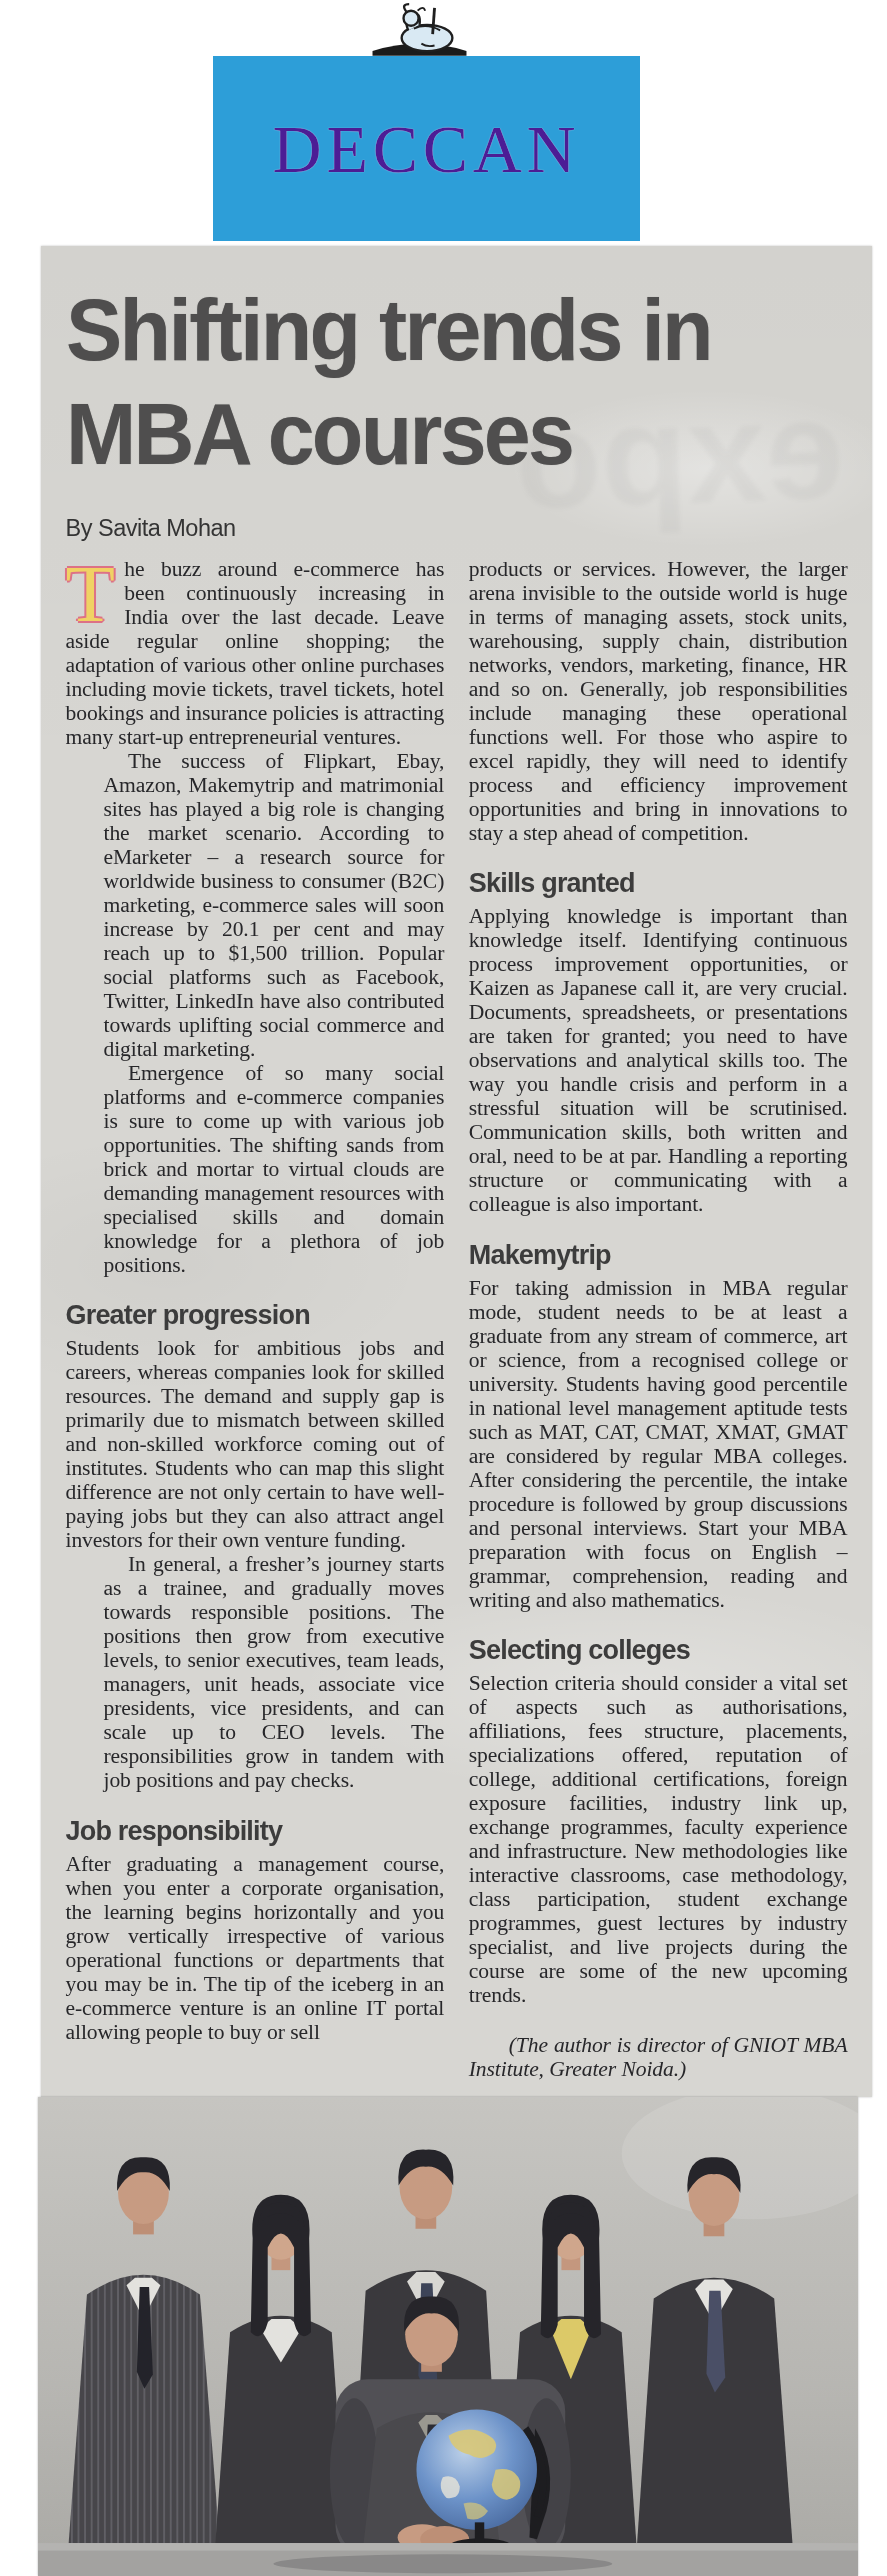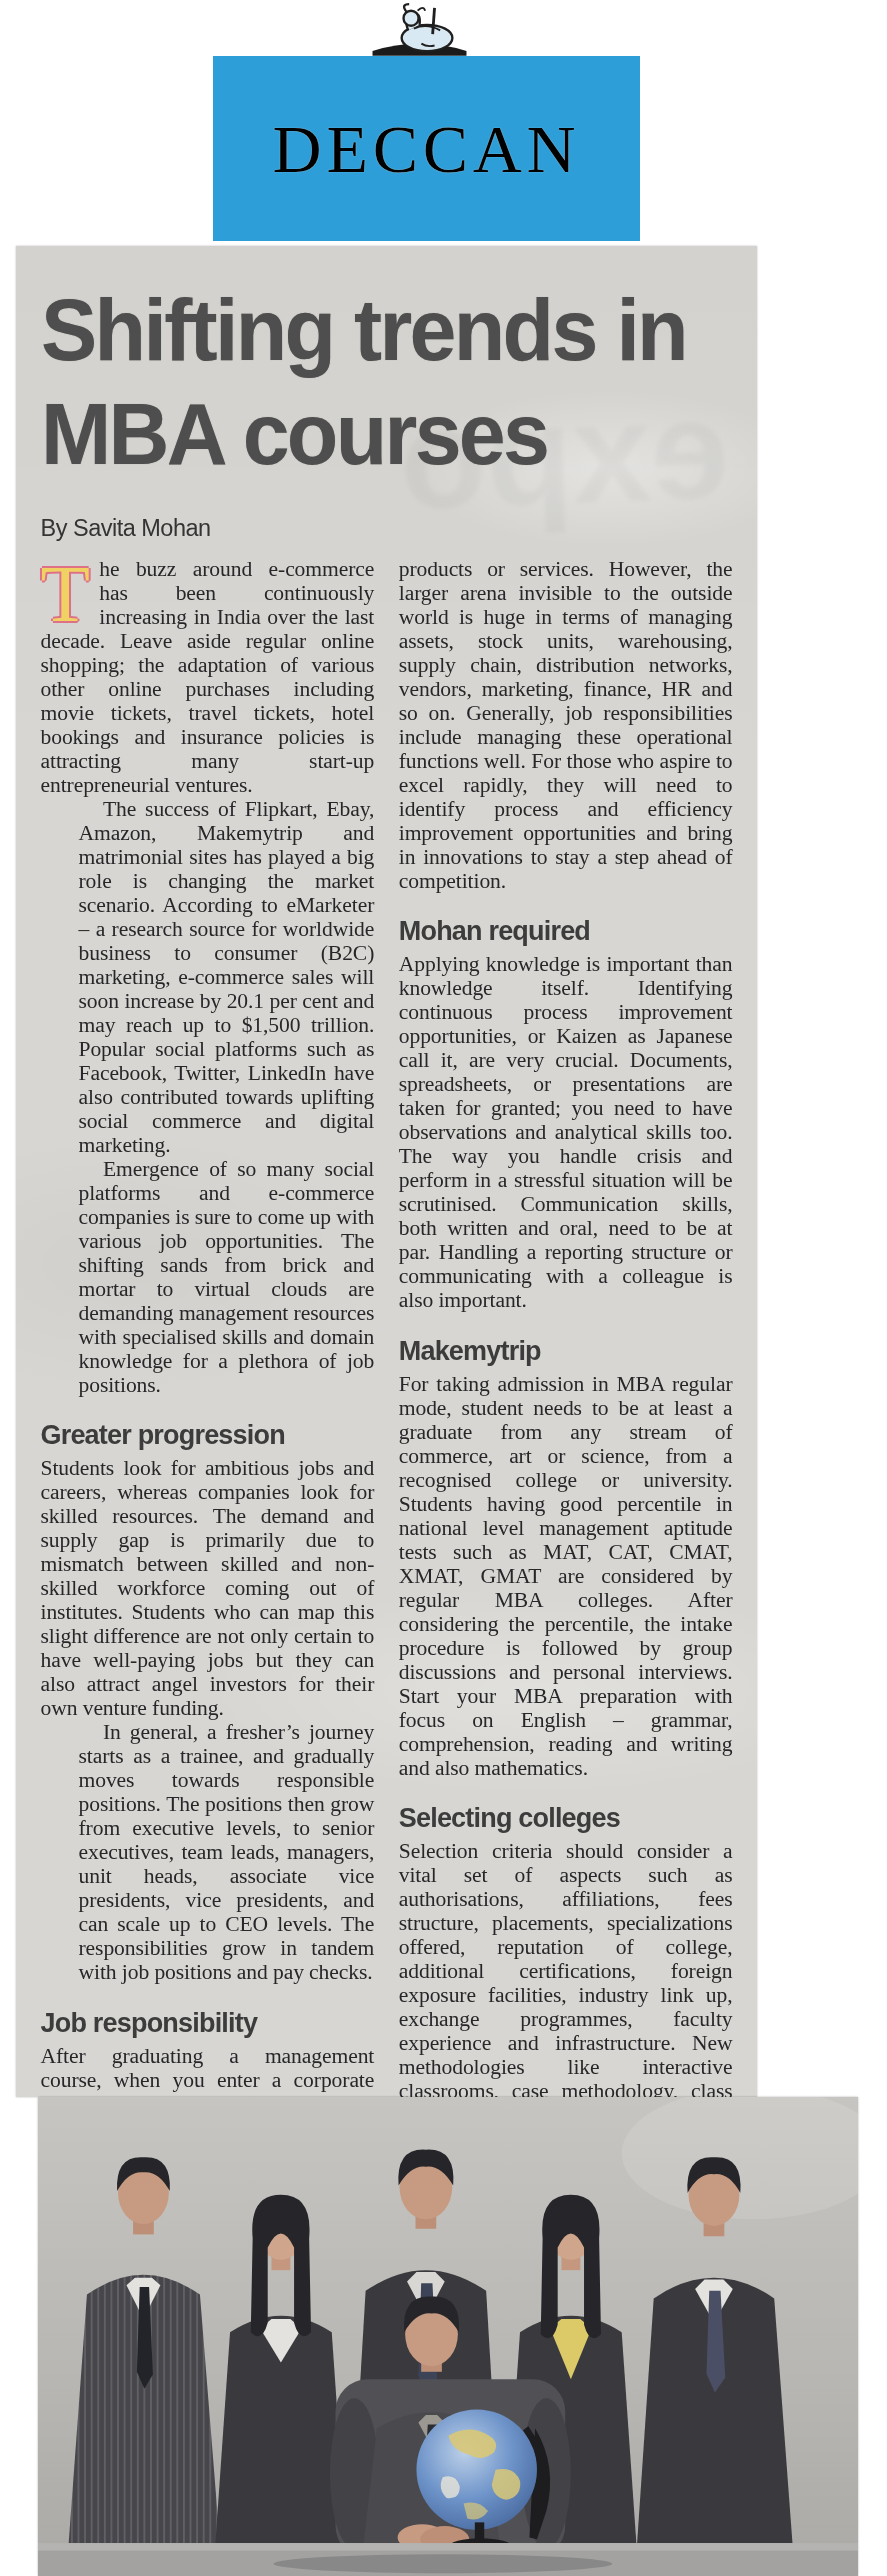--- a/index.html
+++ b/index.html
@@ -9,28 +9,28 @@
     -webkit-font-smoothing:antialiased;
   }
   
   .bull{position:absolute;left:365px;top:1.9px;width:109px;height:55px;}
   .masthead{
     position:absolute;left:213px;top:56px;width:427px;height:190px;
     background:#2d9ed8;display:flex;flex-direction:column;align-items:stretch;
   }
   .masthead .row{
     flex:1;display:flex;align-items:center;justify-content:center;
-    color:#000000;font-family:"Liberation Serif",serif;font-weight:400;
+    color:#4c1d95;font-family:"Liberation Serif",serif;font-weight:400;
     font-size:68px;letter-spacing:4.7px;line-height:1;
     text-shadow:0 0 0.9px #e8f4fb;
   }
   .masthead .rule{height:4.7px;background:#ffffff;}
   
   .paper{
-    position:absolute;left:16px;top:246px;width:741px;height:1851px;
+    position:absolute;left:41px;top:246px;width:831px;height:1851px;
     background-color:#d7d6d2;
     background-image:
       radial-gradient(ellipse 282px 113px at 80% 12%, rgba(255,255,255,.35), rgba(255,255,255,0) 70%),
       radial-gradient(ellipse 376px 188px at 15% 55%, rgba(0,0,0,.03), rgba(0,0,0,0) 70%),
       radial-gradient(ellipse 471px 151px at 70% 78%, rgba(255,255,255,.25), rgba(255,255,255,0) 70%),
       linear-gradient(180deg, rgba(0,0,0,.02), rgba(0,0,0,0) 30%);
     box-shadow:0 0 1.9px rgba(0,0,0,.25);
     padding:32px 24.5px 0 24.5px;box-sizing:border-box;overflow:hidden;
   }
   .ghost{
@@ -115,21 +115,21 @@
       <p class="indent">Emergence of so many social platforms and e-commerce companies is sure to come up with various job opportunities. The shifting sands from brick and mortar to virtual clouds are demanding management resources with specialised skills and domain knowledge for a plethora of job positions.</p>
       <div class="sec-head">Greater progression</div>
       <p>Students look for ambitious jobs and careers, whereas companies look for skilled resources. The demand and supply gap is primarily due to mismatch between skilled and non-skilled workforce coming out of institutes. Students who can map this slight difference are not only certain to have well-paying jobs but they can also attract angel investors for their own venture funding.</p>
       <p class="indent">In general, a fresher’s journey starts as a trainee, and gradually moves towards responsible positions. The positions then grow from executive levels, to senior executives, team leads, managers, unit heads, associate vice presidents, vice presidents, and can scale up to CEO levels. The responsibilities grow in tandem with job positions and pay checks.</p>
       <div class="sec-head">Job responsibility</div>
       <p>After graduating a management course, when you enter a corporate organisation, the learning begins horizontally and you grow vertically irrespective of various operational functions or departments that you may be in. The tip of the iceberg in an e-commerce venture is an online IT portal allowing people to buy or sell</p>
     </div>
 
     <div class="col">
       <p>products or services. However, the larger arena invisible to the outside world is huge in terms of managing assets, stock units, warehousing, supply chain, distribution networks, vendors, marketing, finance, HR and so on. Generally, job responsibilities include managing these operational functions well. For those who aspire to excel rapidly, they will need to identify process and efficiency improvement opportunities and bring in innovations to stay a step ahead of competition.</p>
-      <div class="sec-head">Mohan required</div>
+      <div class="sec-head">Skills granted</div>
       <p>Applying knowledge is important than knowledge itself. Identifying continuous process improvement opportunities, or Kaizen as Japanese call it, are very crucial. Documents, spreadsheets, or presentations are taken for granted; you need to have observations and analytical skills too. The way you handle crisis and perform in a stressful situation will be scrutinised. Communication skills, both written and oral, need to be at par. Handling a reporting structure or communicating with a colleague is also important.</p>
       <div class="sec-head">Makemytrip</div>
       <p>For taking admission in MBA regular mode, student needs to be at least a graduate from any stream of commerce, art or science, from a recognised college or university. Students having good percentile in national level management aptitude tests such as MAT, CAT, CMAT, XMAT, GMAT are considered by regular MBA colleges. After considering the percentile, the intake procedure is followed by group discussions and personal interviews. Start your MBA preparation with focus on English – grammar, comprehension, reading and writing and also mathematics.</p>
       <div class="sec-head">Selecting colleges</div>
       <p>Selection criteria should consider a vital set of aspects such as authorisations, affiliations, fees structure, placements, specializations offered, reputation of college, additional certifications, foreign exposure facilities, industry link up, exchange programmes, faculty experience and infrastructure. New methodologies like interactive classrooms, case methodology, class participation, student exchange programmes, guest lectures by industry specialist, and live projects during the course are some of the new upcoming trends.</p>
       <p class="credit">(The author is director of GNIOT MBA Institute, Greater Noida.)</p>
     </div>
   </div>
 </div>
 

